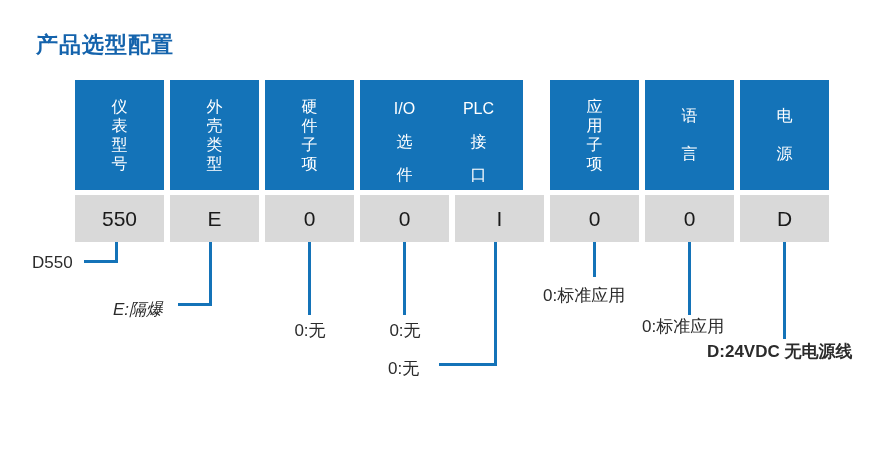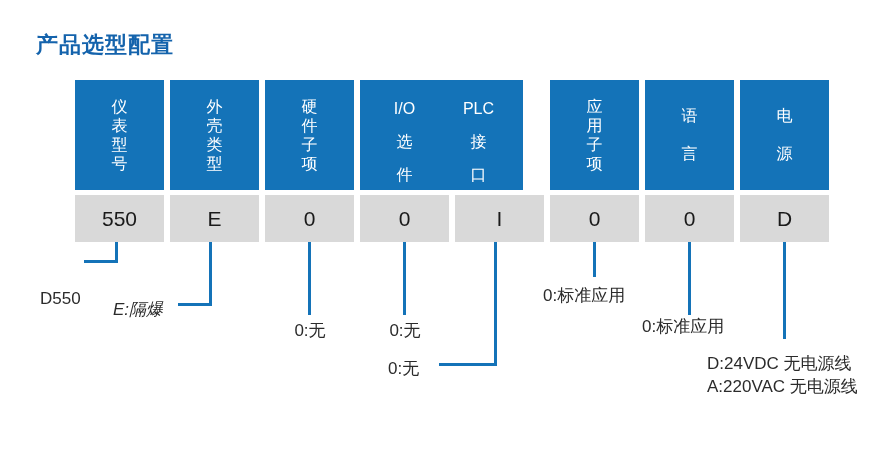--- a/index.html
+++ b/index.html
@@ -140,27 +140,26 @@
 
   <div class="elbow" style="left:84px; width:34px; height:21px;"></div>
   <div class="elbow" style="left:178px; width:34px; height:64px;"></div>
   <div class="vline" style="left:308px; height:73px;"></div>
   <div class="vline" style="left:403px; height:73px;"></div>
   <div class="elbow" style="left:439px; width:58px; height:124px;"></div>
   <div class="vline" style="left:593px; height:35px;"></div>
   <div class="vline" style="left:688px; height:73px;"></div>
   <div class="vline" style="left:783px; height:97px;"></div>
 
-  <div class="callout" style="left:40px; top:253px;margin-top:36px;">D550</div>
+  <div class="callout" style="left:32px; top:253px;">D550</div>
   <div class="callout" style="left:113px; top:300px;font-style:italic;">E:隔爆</div>
   <div class="callout center" style="left:285px; top:321px; width:50px;">0:无</div>
   <div class="callout center" style="left:380px; top:321px; width:50px;">0:无</div>
   <div class="callout multi" style="left:388px; top:357px;">
     <div>0:无</div>
   </div>
   <div class="callout" style="left:543px; top:286px;">0:标准应用</div>
   <div class="callout" style="left:642px; top:317px;">0:标准应用</div>
-  <div class="callout multi" style="left:707px; top:352px;">
+  <div class="callout multi" style="left:707px; top:340px;font-weight:bold;">
     <div>D:24VDC 无电源线</div>
-    <div>A:220VAC 无电源线</div>
   </div>
 
 </div>
 
 </body></html>

